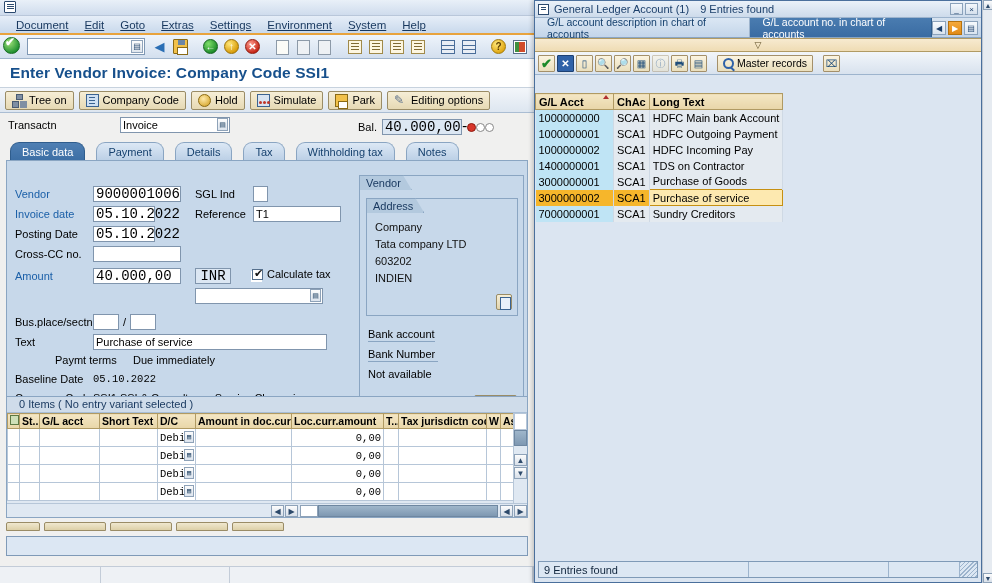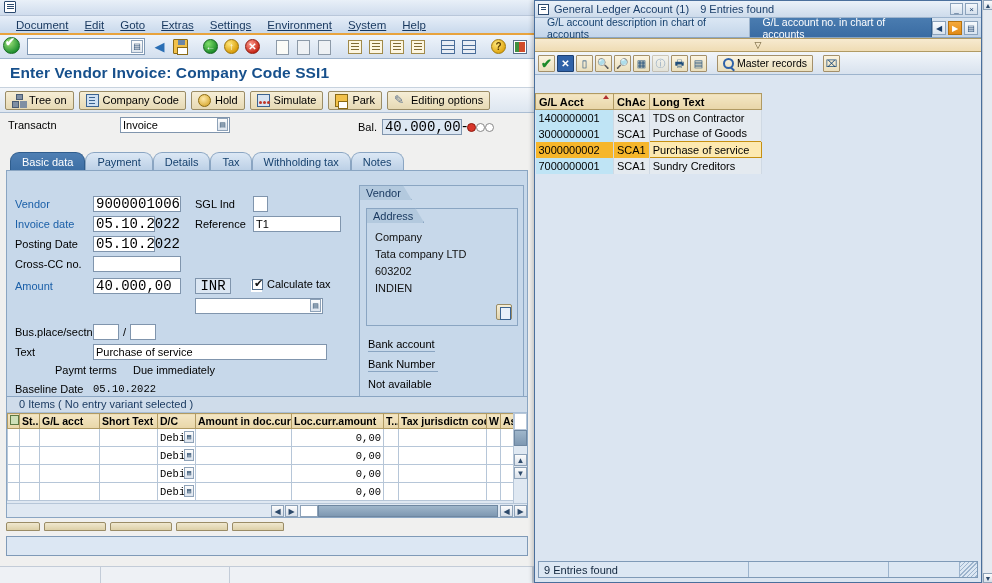--- a/index.html
+++ b/index.html
@@ -174,22 +174,22 @@
   .inputbox.mono { font-family:"Liberation Mono", monospace; font-size:14px; }
   .ddarrow {
     position:absolute; right:1px; top:0px; width:11px; height:13px;
     background:linear-gradient(to bottom,#fcfcfc,#dce4ee); border:1px solid #8ea2b8;
     font-size:7px; color:#30506f; text-align:center; line-height:12px;
   }
   .readonly { background:transparent; border:none; }
 
   
   .tabstrip {
-    position:relative; height:20px; margin-top:13px; padding-left:10px;
-    display:flex; align-items:flex-end; gap:0;
+    position:relative; height:20px; margin-top:3px; padding-left:10px;
+    display:flex; align-items:flex-end; gap:11px;
   }
   .tab {
     height:18px; padding:0 11px; font-size:11px; color:#16416e;
     background:linear-gradient(to bottom,#dce8f5,#bcd0e6);
     border:1px solid #8aa5c2; border-bottom:none;
     border-radius:9px 9px 0 0;
     display:flex; align-items:center; cursor:pointer;
   }
   .tab.active {
     background:linear-gradient(to bottom,#4f7fb3,#3d6fa5);
@@ -895,20 +895,35 @@
           <tr>
             <th>
               <span>G/L Acct</span><span class="sortmark"></span>
             </th>
             <th>ChAc</th>
             <th>Long Text</th>
           </tr>
         </thead>
         <tbody>
           <tr class="glrow">
+            <td class="acct">1000000000</td>
+            <td class="chac">SCA1</td>
+            <td class="longtext">HDFC Main bank Account</td>
+          </tr>
+          <tr class="glrow">
+            <td class="acct">1000000001</td>
+            <td class="chac">SCA1</td>
+            <td class="longtext">HDFC Outgoing Payment</td>
+          </tr>
+          <tr class="glrow">
+            <td class="acct">1000000002</td>
+            <td class="chac">SCA1</td>
+            <td class="longtext">HDFC Incoming Pay</td>
+          </tr>
+          <tr class="glrow">
             <td class="acct">1400000001</td>
             <td class="chac">SCA1</td>
             <td class="longtext">TDS on Contractor</td>
           </tr>
           <tr class="glrow">
             <td class="acct">3000000001</td>
             <td class="chac">SCA1</td>
             <td class="longtext">Purchase of Goods</td>
           </tr>
           <tr class="glrow sel">

